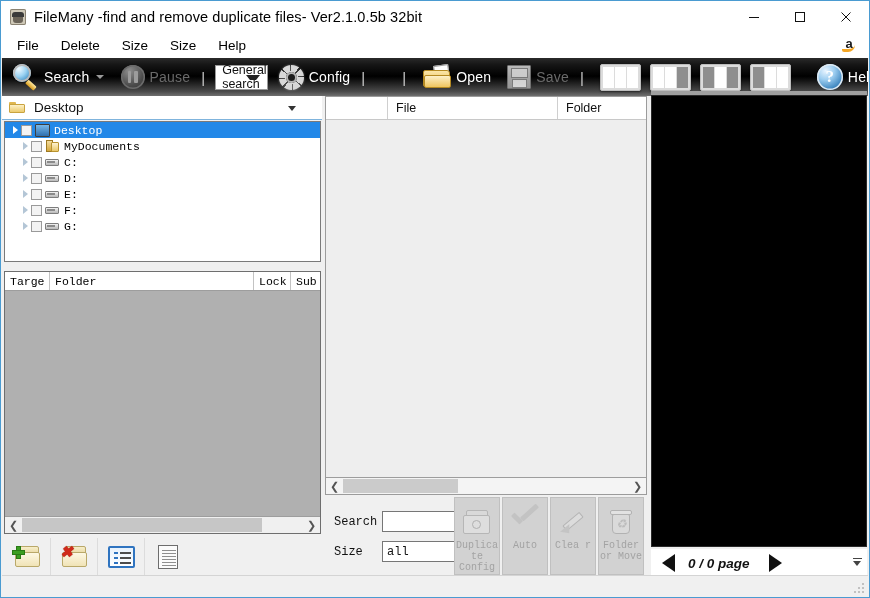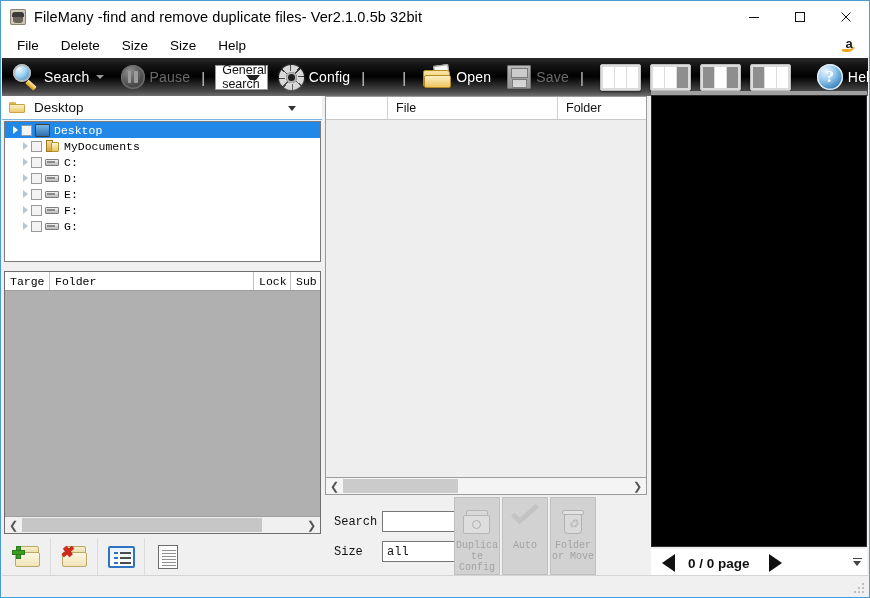--- a/index.html
+++ b/index.html
@@ -436,21 +436,21 @@
   .pg-btn{
     width:22px;height:20px;background:#ffffff;display:flex;align-items:center;justify-content:center;
     flex:none;margin-left:6px;
   }
   .pg-btn i{
     width:0;height:0;border-top:9px solid transparent;border-bottom:9px solid transparent;display:block;
   }
   .pg-btn.prev i{border-right:13px solid #111;}
   .pg-btn.next i{border-left:13px solid #111;}
   .pg-text{
-    font-size:13.5px;font-weight:bold;color:#111;margin:0 9px;white-space:nowrap;
+    font-size:13.5px;font-weight:bold;color:#111;margin:0 9px;white-space:nowrap;font-style:italic;
   }
   .pg-spin{
     position:absolute;right:5px;top:6px;width:10px;height:14px;
     display:flex;flex-direction:column;align-items:center;justify-content:center;color:#444;font-size:8px;
   }
   .pg-spin .bar{width:9px;height:1.5px;background:#444;}
   .pg-spin .dn{
     width:0;height:0;border-left:4px solid transparent;border-right:4px solid transparent;
     border-top:5px solid #444;margin-top:2px;
   }
@@ -739,20 +739,29 @@
       <span class="txt">Duplicate Config</span>
     </div>
     <div class="act">
       <span class="glyph">
           <span class="g-check"></span>
         </span>
       <span class="txt">Auto</span>
     </div>
     <div class="act">
       <span class="glyph">
+        <span class="g-pencil">
+            <i class="body"></i>
+            <i class="tip"></i>
+          </span>
+      </span>
+      <span class="txt">Clea r</span>
+    </div>
+    <div class="act">
+      <span class="glyph">
         <span class="g-trash">
             <i class="lid"></i>
             <i class="can"></i>
             <i class="rc">♻</i>
           </span>
       </span>
       <span class="txt">Folder or Move</span>
     </div>
   </div>
 

